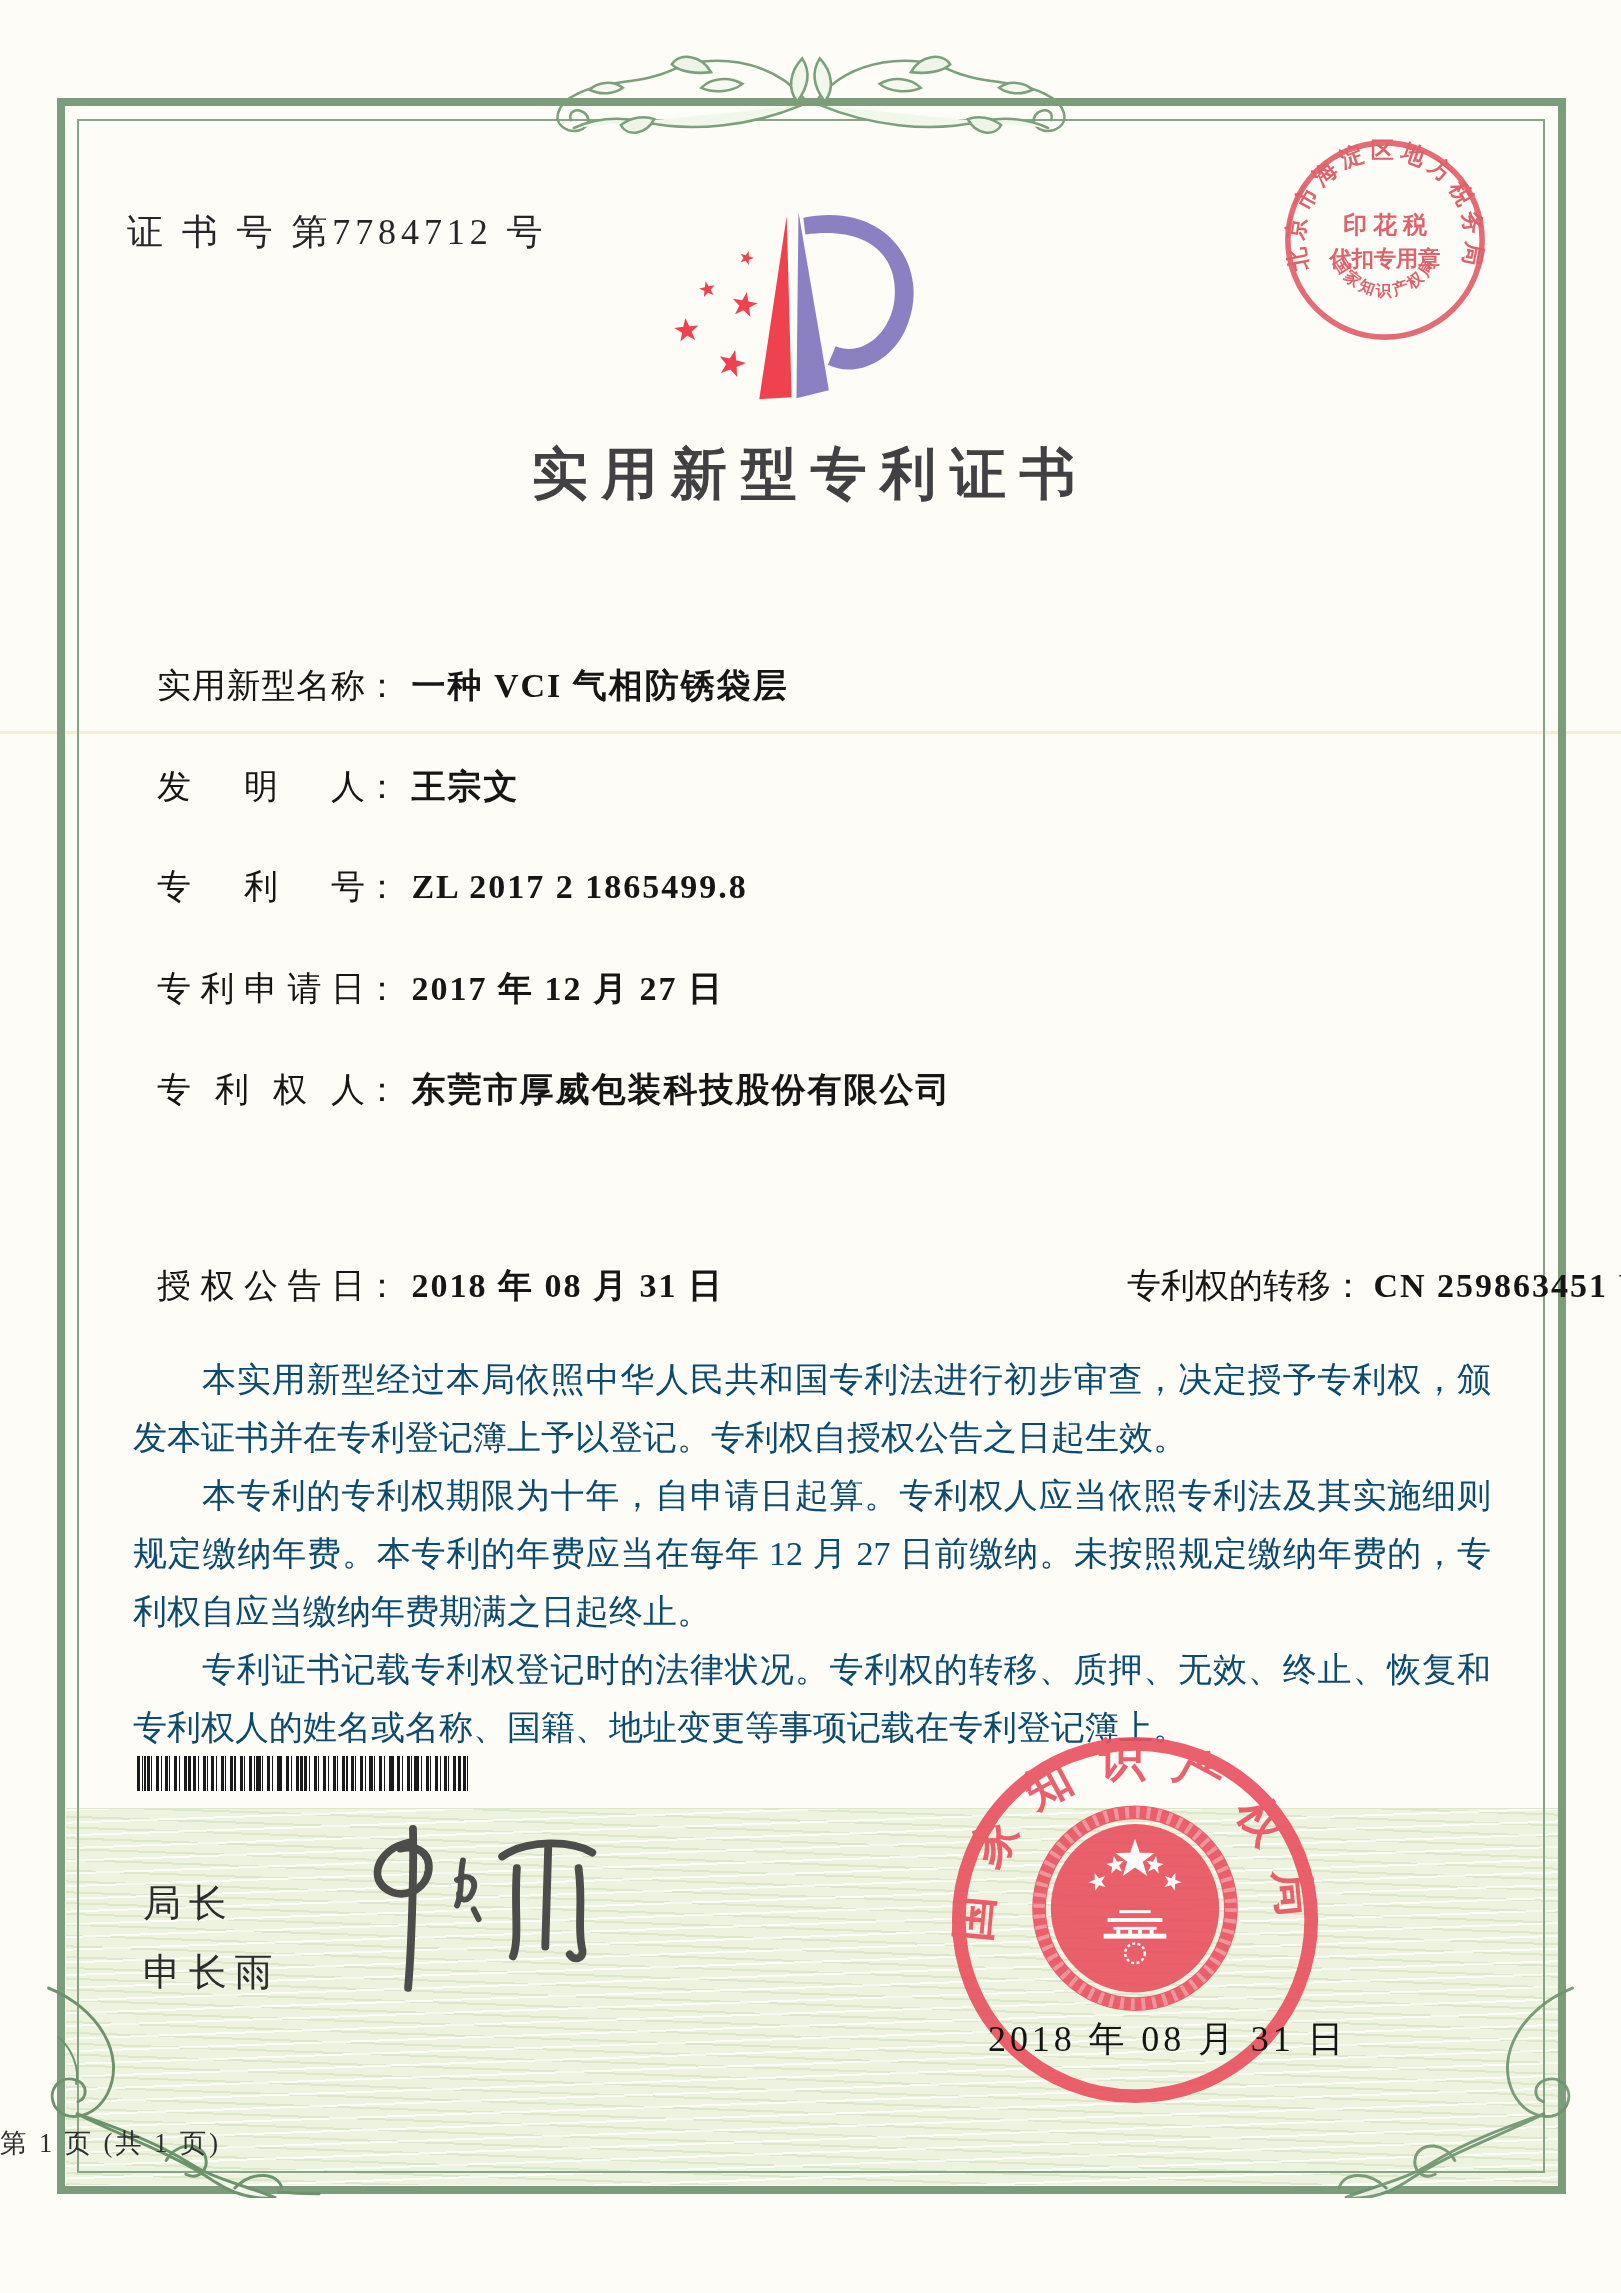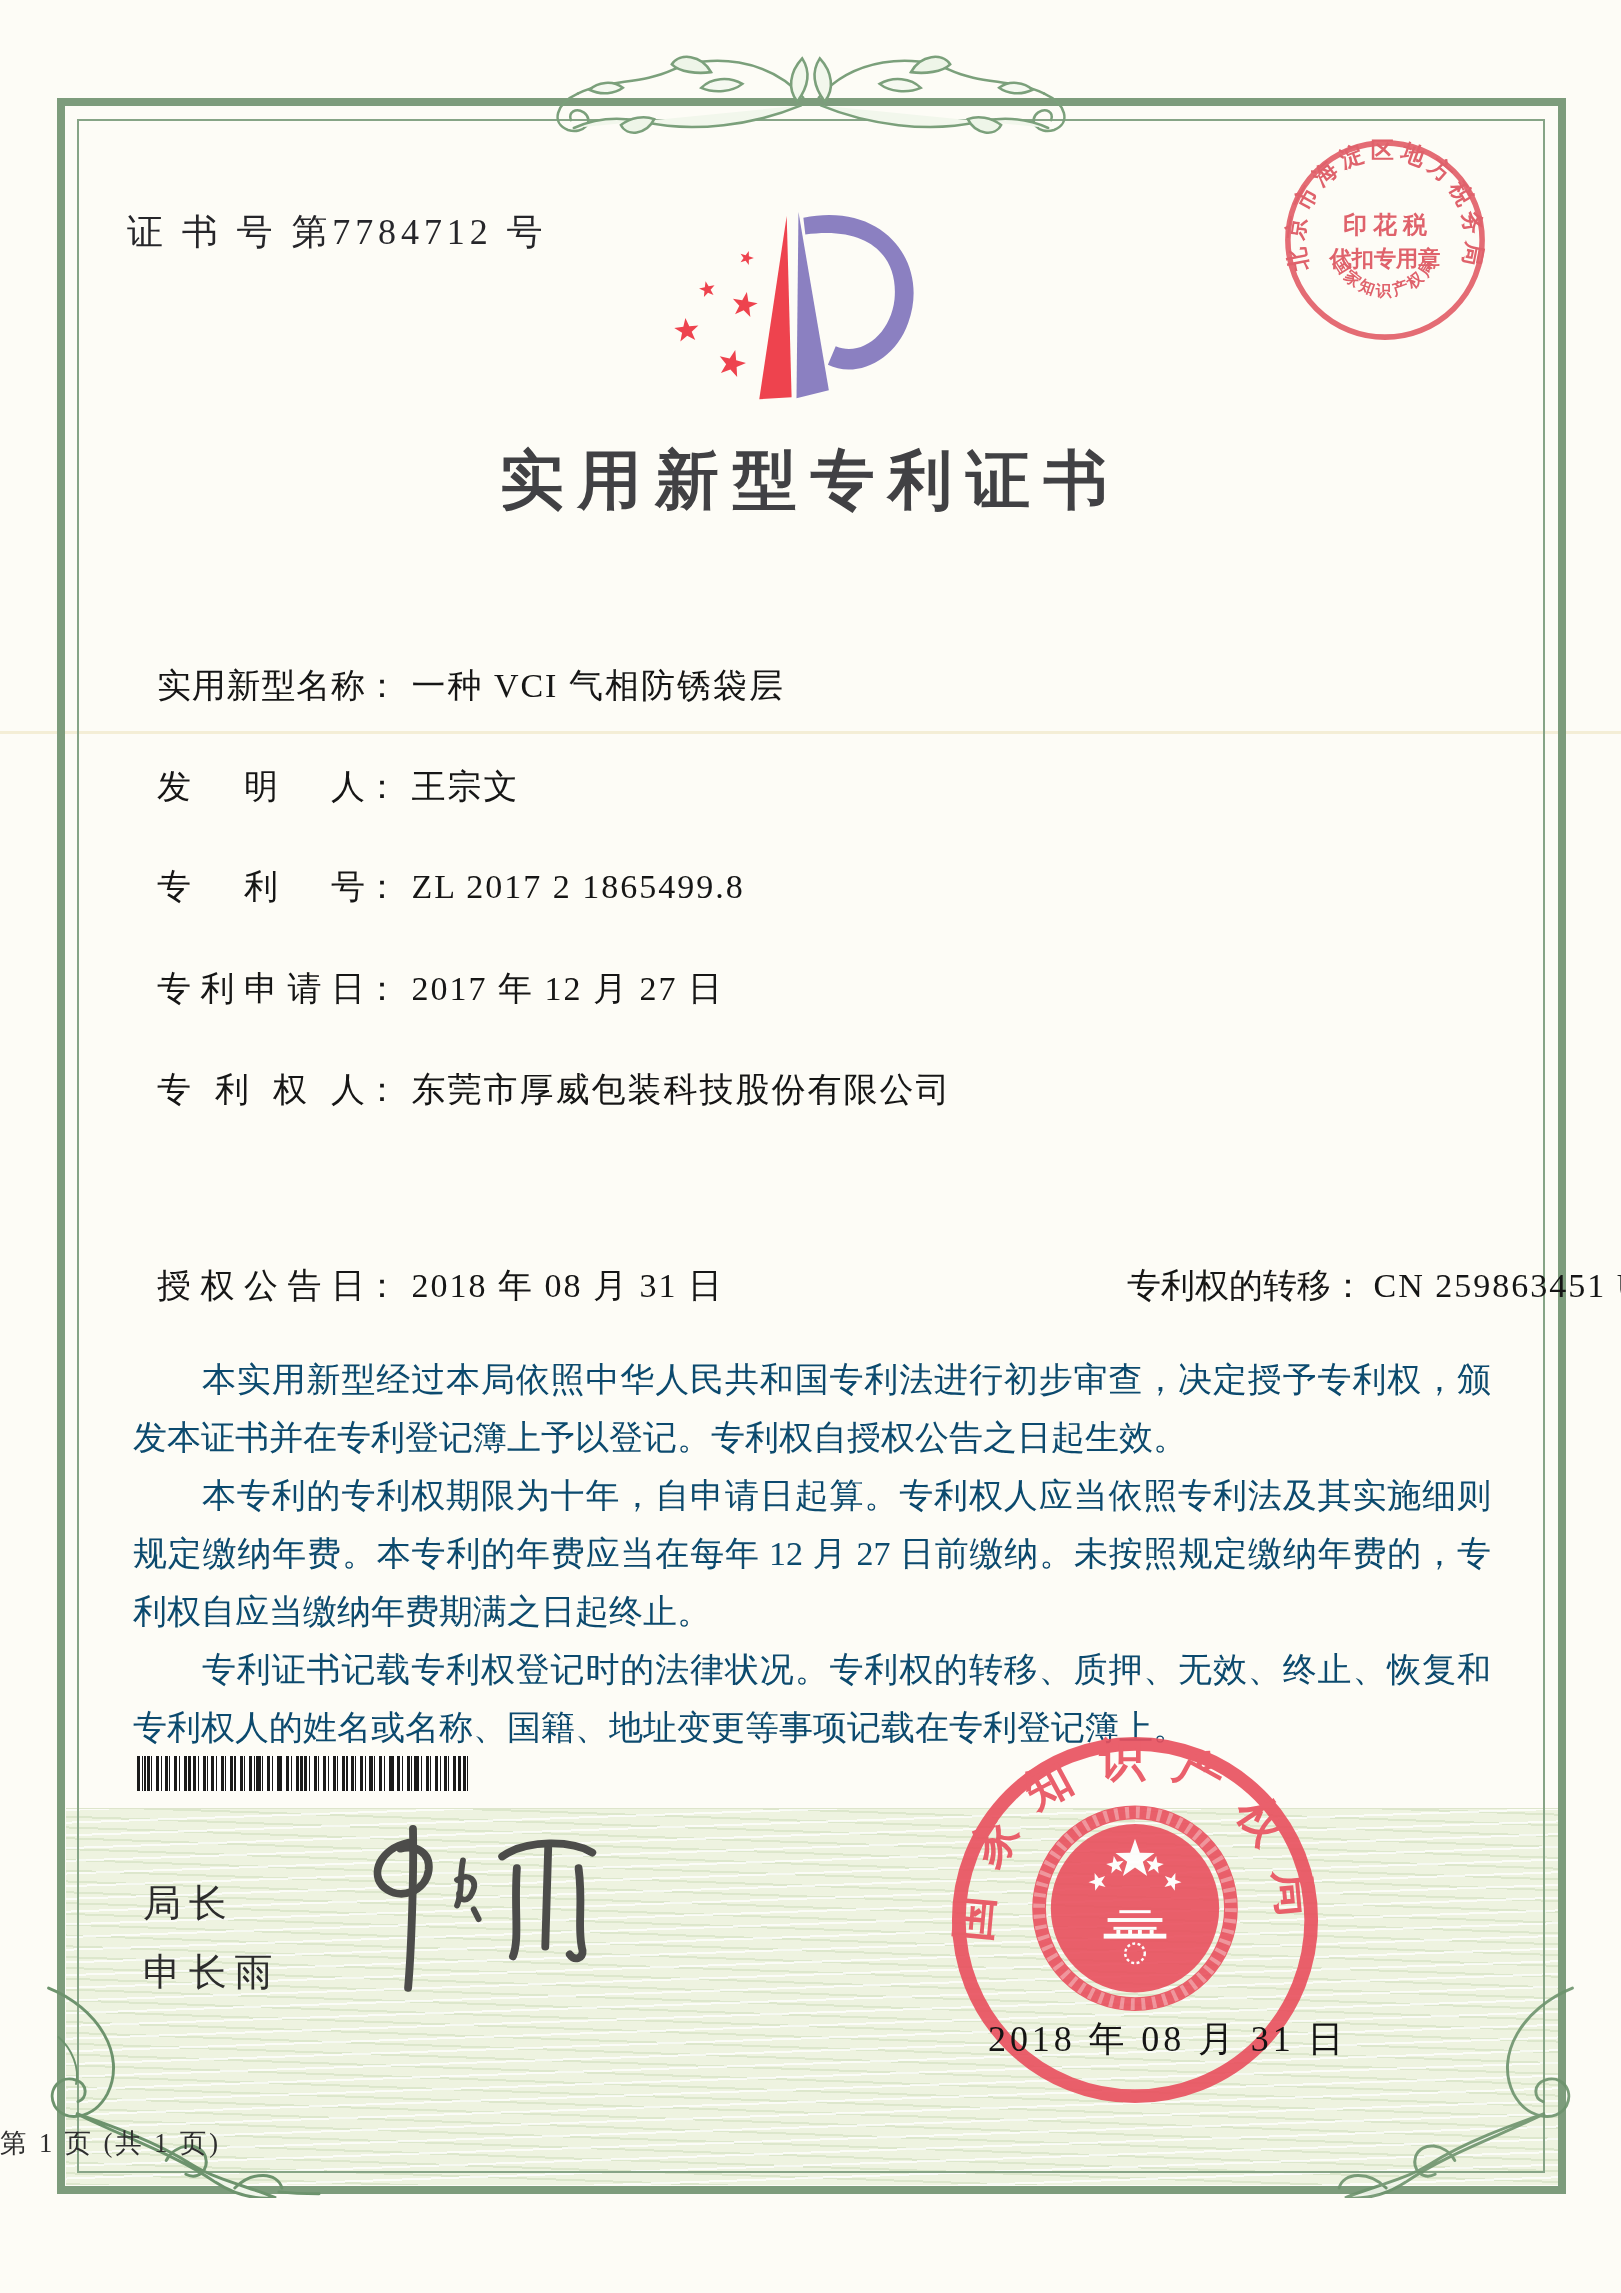--- a/index.html
+++ b/index.html
@@ -14,26 +14,26 @@
   
   .wave-band{position:absolute;left:66px;top:1808px;width:1492px;height:376px;
              background-color:#eef3e0;
              background-image:
                repeating-linear-gradient(178deg, rgba(255,255,255,.75) 0 2px, rgba(255,255,255,0) 2px 12.7px),
                repeating-linear-gradient(2deg, rgba(176,200,152,.28) 0 2px, rgba(176,200,152,0) 2px 10.8px);
              border-top:1px solid #dde5cb;}
   .scan-line{position:absolute;left:0;top:731px;width:1621px;height:2.9px;background:#f2ebd0;opacity:.85;}
   
   .cert-no{position:absolute;left:127px;top:208px;font-size:36px;letter-spacing:4.9px;color:#26262a;white-space:nowrap;}
-  .title{position:absolute;left:0;top:437px;width:100%;text-align:center;font-size:64px;font-weight:700;
+  .title{position:absolute;left:0;top:437px;width:100%;text-align:center;font-size:56px;font-weight:700;
          letter-spacing:13.7px;color:#414144;white-space:nowrap;}
   .field{position:absolute;left:157px;font-size:34px;white-space:nowrap;color:#161616;}
   .flabel{display:inline-block;width:208px;text-align:justify;text-align-last:justify;}
   .fcolon{display:inline-block;margin:0 3.9px 0 0;}
-  .fvalue{letter-spacing:2px;}
+  .fvalue{letter-spacing:2px;font-weight:bold;}
   .grant2{position:absolute;left:970px;top:0;font-size:34px;white-space:nowrap;}
   .paras{position:absolute;left:133px;top:1351px;width:1358px;font-size:34px;line-height:58px;
          text-align:justify;color:#0c4a6e;}
   .paras p{margin:0;text-indent:69px;}
   .barcode{position:absolute;left:137px;top:1756px;width:331px;height:35px;
     background-image:
       repeating-linear-gradient(90deg, rgba(20,20,20,0) 0 6.9px, #1a1a1a 6.9px 8.8px, rgba(20,20,20,0) 8.8px 22.5px),
       repeating-linear-gradient(90deg, #1a1a1a 0 2.9px, #ffffff 2.9px 4.9px, #1a1a1a 4.9px 5.9px, #ffffff 5.9px 9.8px,
                                  #1a1a1a 9.8px 12.7px, #ffffff 12.7px 13.7px, #1a1a1a 13.7px 14.7px, #ffffff 14.7px 18.6px);}
   .sig-title{position:absolute;left:143px;top:1878px;font-size:38px;letter-spacing:7.8px;color:#2c2c2c;}

